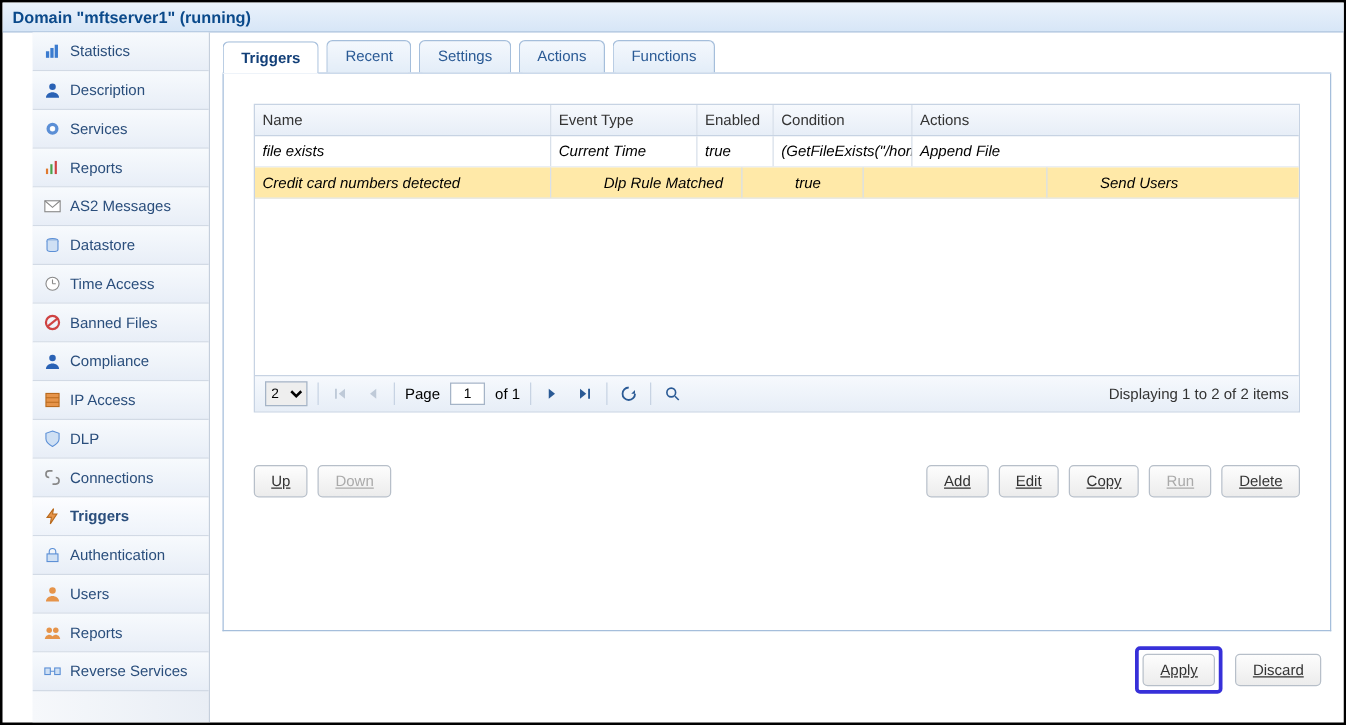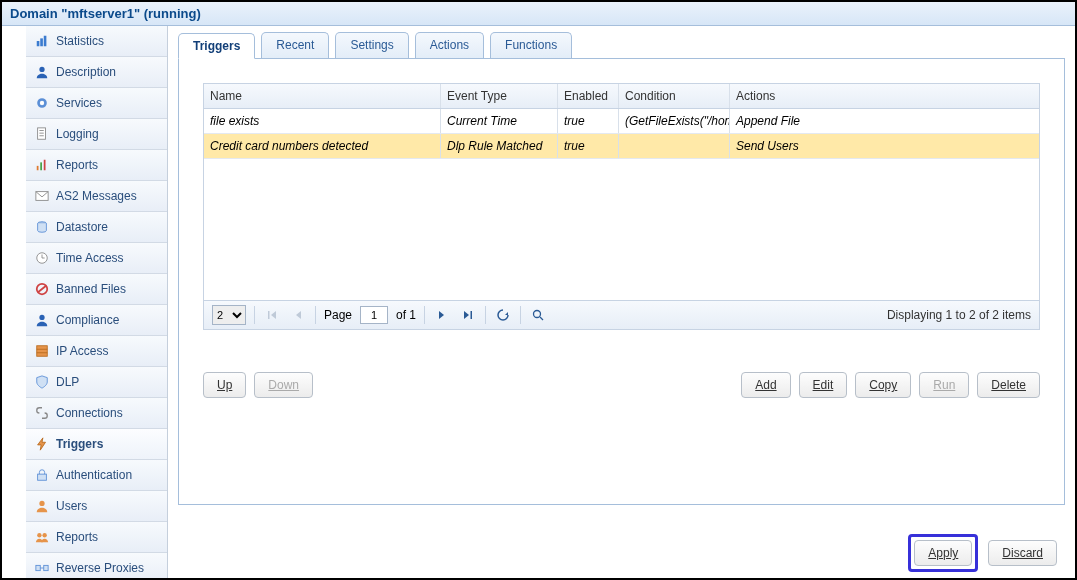--- a/index.html
+++ b/index.html
@@ -70,21 +70,21 @@
   .grid-head { background: linear-gradient(#f6f9fd, #e7eef7); border-bottom: 1px solid #c7d3e3; }
   .gh, .gc { padding: 5px 6px; border-right: 1px solid #d8e0ea; overflow: hidden; white-space: nowrap; text-overflow: clip; }
   .gh { font-weight: normal; color: #333; }
   .c-name { flex: 0 0 237px; }
   .c-type { flex: 0 0 117px; }
   .c-enabled { flex: 0 0 61px; }
   .c-cond { flex: 0 0 111px; }
   .c-act { flex: 1; border-right: none; }
   .grid-body { height: 191px; font-style: italic; }
   .grid-row { border-bottom: 1px solid #e4e9f0; }
-  .grid-row.selected { background: #ffe9a8; }
+  .grid-row.selected { background: #ffe9a8; gap: 36px; }
   .grid-pager {
     background: linear-gradient(#f6f9fd, #e7eef7);
     border-top: 1px solid #c7d3e3;
     padding: 4px 8px;
     display: flex;
     align-items: center;
     gap: 8px;
     font-size: 12px;
   }
   .grid-pager .sep { width: 1px; height: 18px; background: #c7d3e3; }
@@ -102,21 +102,21 @@
     color: #333;
     cursor: pointer;
     font-size: 12px;
     text-decoration: underline;
   }
   .btn.disabled { color: #aaa; cursor: default; }
   .btnrow .spacer { flex: 1; }
   .footer-btns {
     position: absolute;
     right: 18px;
-    bottom: 6px;
+    bottom: 23px;
     display: flex;
     gap: 10px;
     align-items: center;
   }
   .highlight-box {
     border: 3px solid #3730d9;
     border-radius: 4px;
     padding: 3px;
   }
 </style>
@@ -152,31 +152,20 @@
           <svg viewBox="0 0 16 16" width="14" height="14">
             <circle cx="8" cy="8" r="4" fill="none" stroke="#5b8fd6" stroke-width="3"></circle>
             <circle cx="8" cy="8" r="2" fill="#fff"></circle>
           </svg>
         </span>
       <span>Services</span>
     </div>
     <div class="side-item">
       <span class="ic">
           <svg viewBox="0 0 16 16" width="14" height="14">
-            <rect x="3" y="1" width="9" height="13" fill="#fff" stroke="#888"></rect>
-            <line x1="5" y1="4" x2="10" y2="4" stroke="#888"></line>
-            <line x1="5" y1="7" x2="10" y2="7" stroke="#888"></line>
-            <line x1="5" y1="10" x2="10" y2="10" stroke="#888"></line>
-          </svg>
-        </span>
-      <span>Logging</span>
-    </div>
-    <div class="side-item">
-      <span class="ic">
-          <svg viewBox="0 0 16 16" width="14" height="14">
             <rect x="2" y="9" width="2" height="5" fill="#e07a2f"></rect>
             <rect x="6" y="5" width="2" height="9" fill="#4aa24a"></rect>
             <rect x="10" y="2" width="2" height="12" fill="#cf4343"></rect>
           </svg>
         </span>
       <span>Reports</span>
     </div>
     <div class="side-item">
       <span class="ic">
           <svg viewBox="0 0 16 16" width="14" height="14">
@@ -287,21 +276,21 @@
       <span>Reports</span>
     </div>
     <div class="side-item">
       <span class="ic">
           <svg viewBox="0 0 16 16" width="14" height="14">
             <rect x="1" y="5" width="5" height="6" fill="#cfe0f4" stroke="#5b8fd6"></rect>
             <rect x="10" y="5" width="5" height="6" fill="#cfe0f4" stroke="#5b8fd6"></rect>
             <line x1="6" y1="8" x2="10" y2="8" stroke="#5b8fd6"></line>
           </svg>
         </span>
-      <span>Reverse Proxies</span>
+      <span>Reverse Services</span>
     </div>
   </div>
 
   <div class="main">
     <div class="tabs">
       <div class="tab active">Triggers</div>
       <div class="tab">Recent</div>
       <div class="tab">Settings</div>
       <div class="tab">Actions</div>
       <div class="tab">Functions</div>

